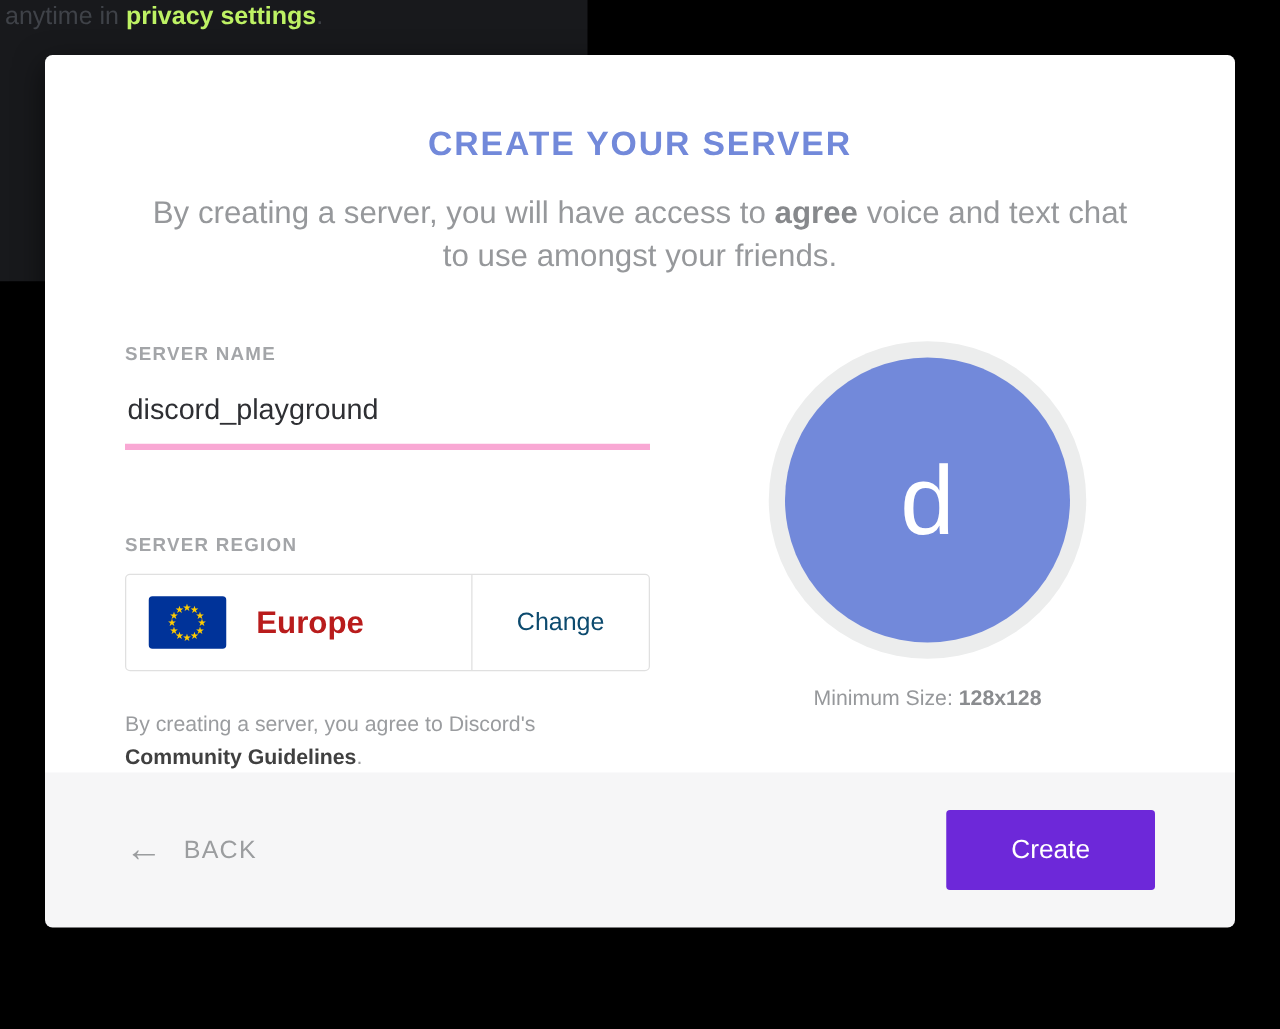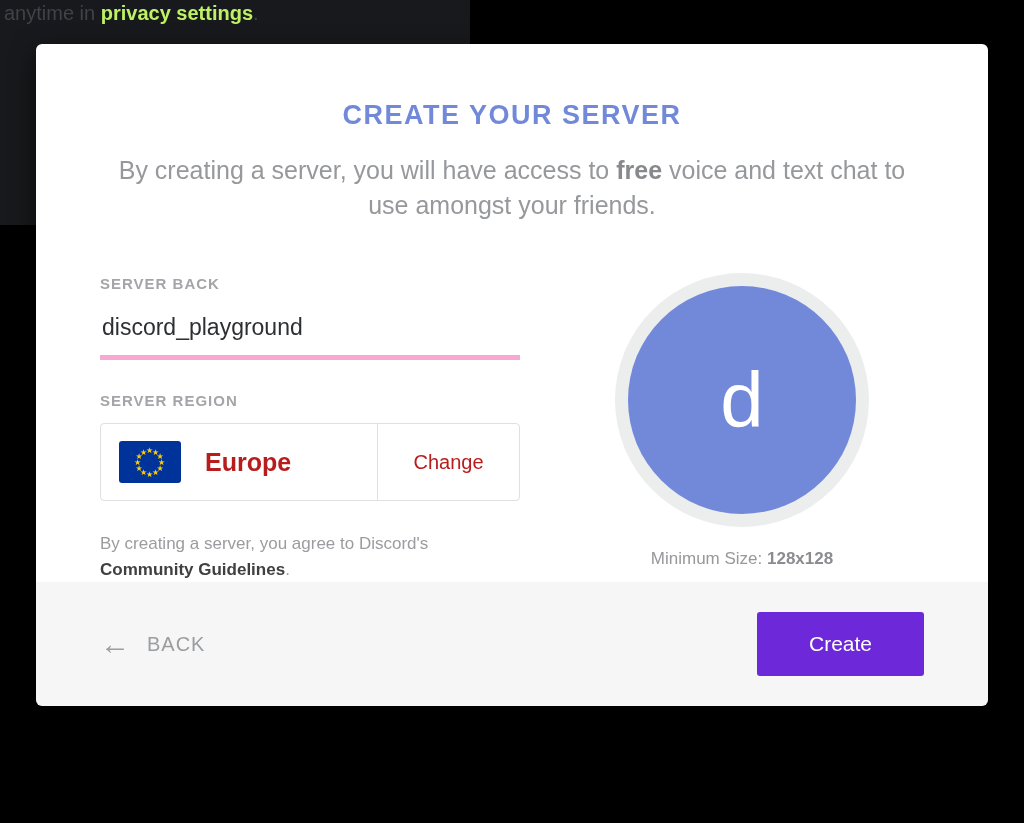--- a/index.html
+++ b/index.html
@@ -75,21 +75,21 @@
       border: none;
       border-bottom: 5px solid #f9a8d4;
       font-size: 23px;
       color: #2e2f33;
       padding: 22px 2px 14px 2px;
       width: 420px;
       outline: none;
       background: transparent;
       font-family: inherit;
     }
-    .region-section { margin-top: 32px; }
+    .region-section { margin-top: 68px; }
     .region-box {
       display: flex;
       border: 1px solid #e0e0e0;
       border-radius: 4px;
       margin-top: 14px;
       width: 420px;
       height: 78px;
       align-items: stretch;
     }
     .region-current {
@@ -123,21 +123,21 @@
       font-size: 25px;
       font-weight: 700;
       color: #b91c1c;
     }
     .change-btn {
       border-left: 1px solid #e0e0e0;
       display: flex;
       align-items: center;
       justify-content: center;
       width: 142px;
-      color: #b91c1c;
+      color: #0c4a6e;
       font-size: 20px;
       font-weight: 500;
       cursor: pointer;
     }
     .terms {
       margin-top: 30px;
       color: #9a9c9f;
       font-size: 17px;
       line-height: 1.5;
     }
@@ -209,26 +209,26 @@
 <body>
 
 <div class="backdrop-sidebar">
   <span>anytime in </span><span class="ps">privacy settings</span><span>.</span>
 </div>
 
 <div class="modal">
   <div class="modal-body">
     <h1 class="title">CREATE YOUR SERVER</h1>
     <p class="subtitle">
-      <span>By creating a server, you will have access to </span><strong>free</strong><span> voice and text chat to use amongst your friends.</span>
+      <span>By creating a server, you will have access to </span><strong>agree</strong><span> voice and text chat to use amongst your friends.</span>
     </p>
 
     <div class="content">
       <div class="left-col">
-        <div class="field-label">SERVER BACK</div>
+        <div class="field-label">SERVER NAME</div>
         <input class="server-name-input" value="discord_playground" style="">
 
         <div class="region-section">
           <div class="field-label">SERVER REGION</div>
           <div class="region-box">
             <div class="region-current">
               <div class="flag">
                 <div class="stars" id="eu-stars">
                     <span class="star" style="transform: translate(-4px, -16px);">★</span>
                     <span class="star" style="transform: translate(2px, -14.3923px);">★</span>

